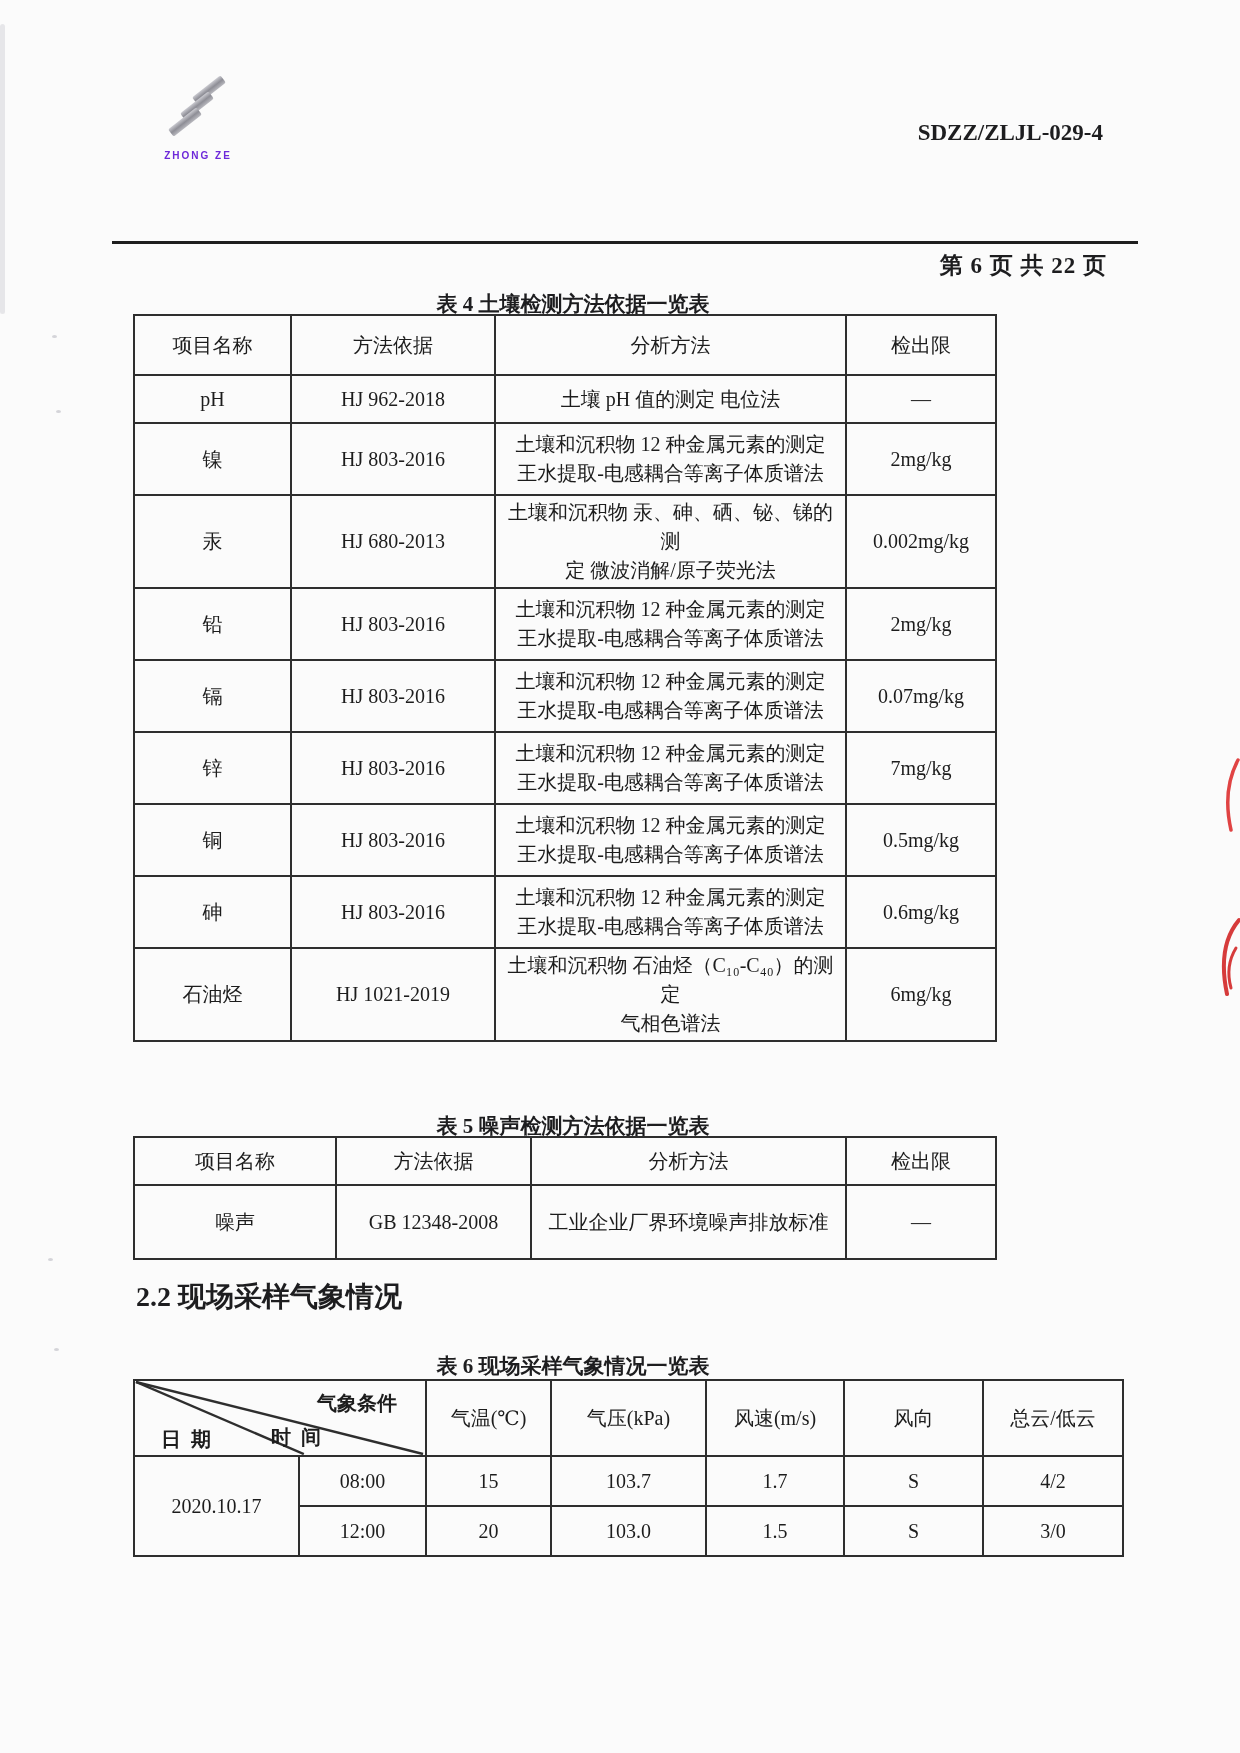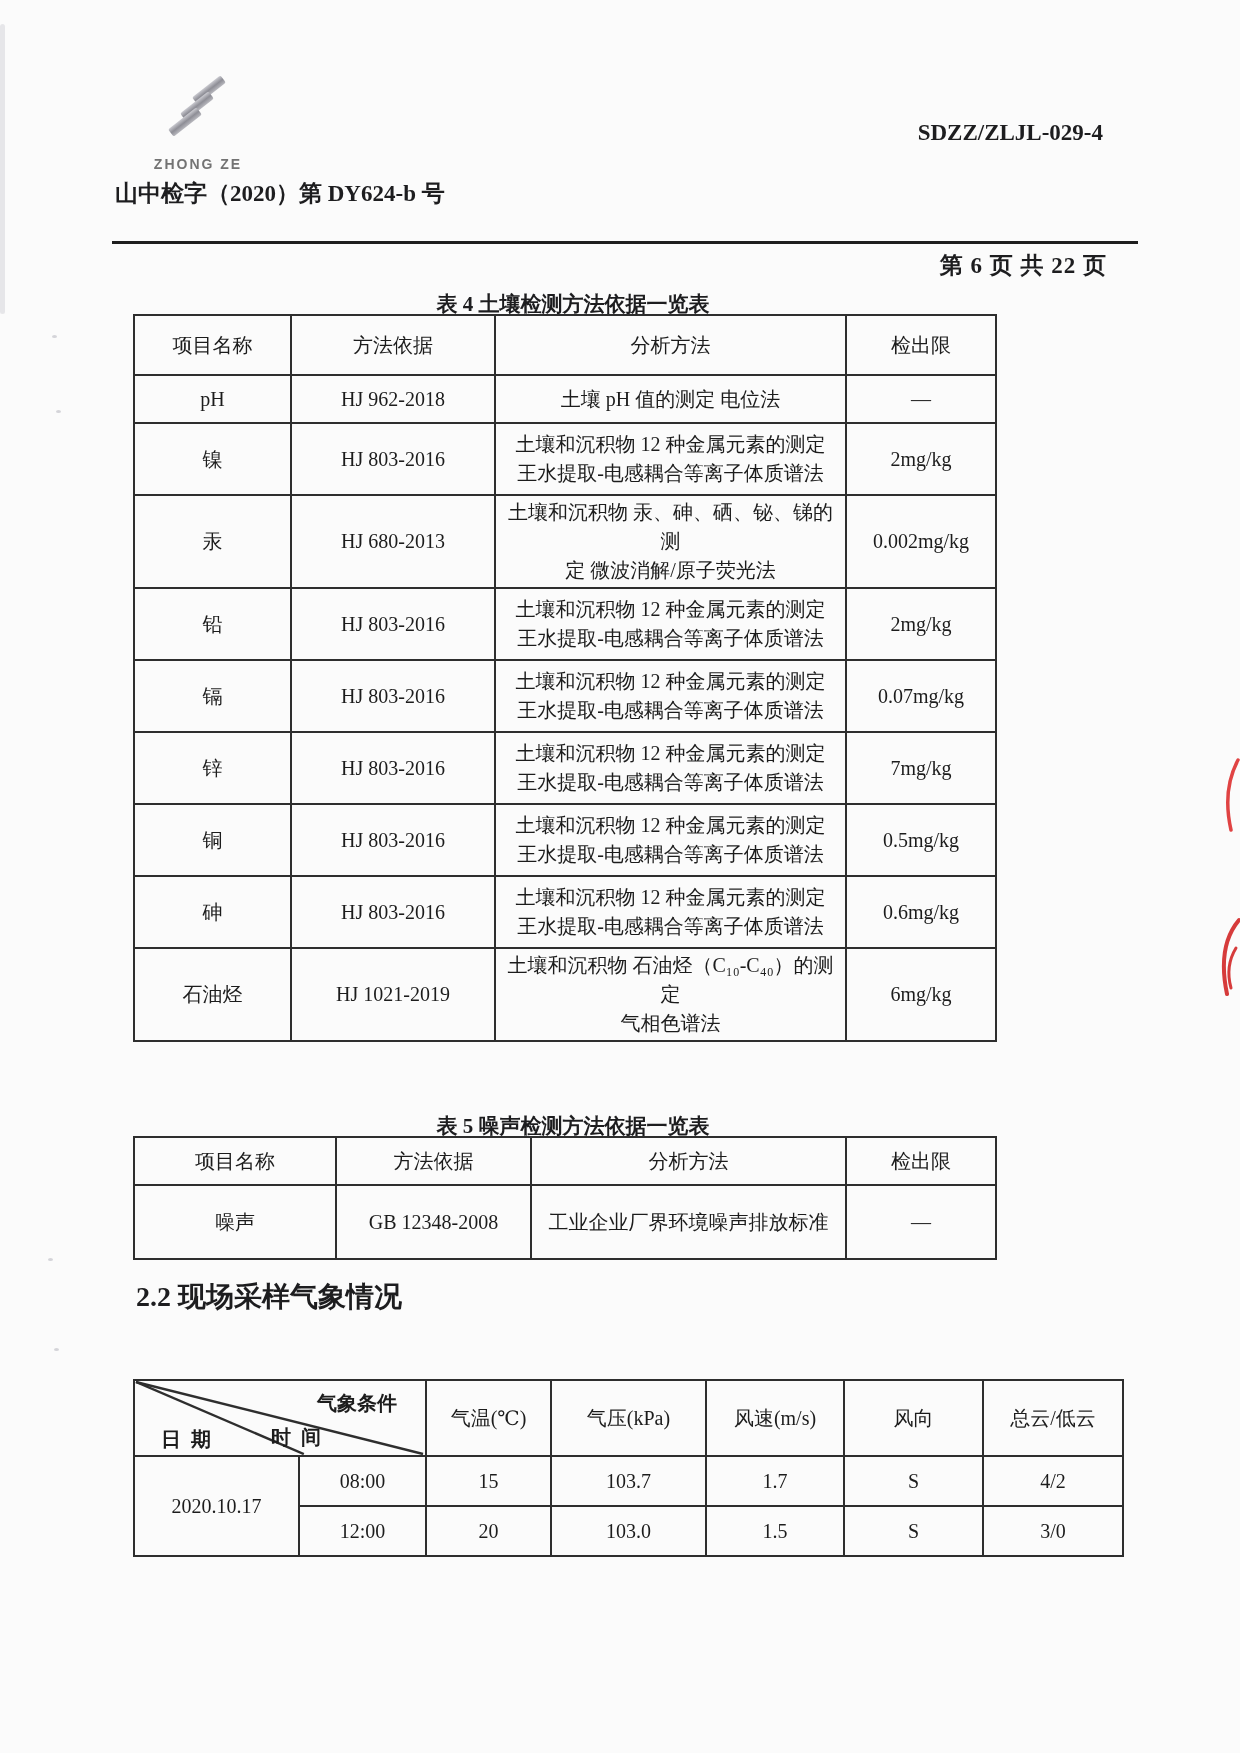--- a/index.html
+++ b/index.html
@@ -3,22 +3,22 @@
 <meta charset="utf-8">
 <style>
   html,body { margin:0; padding:0; background:#e8e8ea; }
   .page {
     position:relative; width:1240px; height:1753px; margin:0 auto;
     background:#fbfbfb; overflow:hidden;
     font-family:"Liberation Serif","DejaVu Serif",serif; color:#1d1d1f;
   }
   
   .hdr-logo { position:absolute; left:146px; top:76px; width:104px; text-align:center; }
-  .logo-text { font-family:"Liberation Sans","DejaVu Sans",sans-serif; font-size:14px;
-               font-weight:bold; letter-spacing:2px; color:#737373; margin-top:16px; }
+  .logo-text { font-family:"Liberation Sans","DejaVu Sans",sans-serif; font-size:10px;
+               font-weight:bold; letter-spacing:2px; color:#6d28d9; margin-top:10px; }
   .doc-code  { position:absolute; right:137px; top:120px; font-size:23px; font-weight:bold; }
   .doc-title { position:absolute; left:0; top:134px; width:1150px; text-align:center;
                font-size:38px; font-weight:bold; letter-spacing:9px; }
   .report-no { position:absolute; left:115px; top:178px; font-size:23px; font-weight:bold; }
   .page-info { position:absolute; right:133px; top:206px; font-size:23px; font-weight:bold; letter-spacing:1px;margin-top:44px; }
   .hdr-rule  { position:absolute; left:112px; top:241px; width:1026px; height:3px; background:#1e1e1e; }
 
   
   .caption { position:absolute; left:142px; width:862px; text-align:center;
              font-size:21px; font-weight:bold;margin-top:14px; }
@@ -75,21 +75,20 @@
       <g fill="url(#lg)">
         <rect x="34" y="9.5" width="36" height="9" rx="2" transform="rotate(-38 52 14)"></rect>
         <rect x="22" y="25.5" width="36" height="9" rx="2" transform="rotate(-38 40 30)"></rect>
         <rect x="10" y="41.5" width="36" height="9" rx="2" transform="rotate(-38 28 46)"></rect>
       </g>
     </svg>
     <div class="logo-text">ZHONG ZE</div>
   </div>
 
   <div class="doc-code">SDZZ/ZLJL-029-4</div>
-  <div class="report-no">山中检字（2020）第 DY624-b 号</div>
   <div class="page-info">第 6 页  共 22 页</div>
   <div class="hdr-rule"></div>
 
   <div class="caption" id="cap4">表 4 土壤检测方法依据一览表</div>
   <table class="tbl" id="table4">
     <colgroup>
         <col style="width:157px">
         <col style="width:204px">
         <col style="width:351px">
         <col style="width:150px">
@@ -185,20 +184,21 @@
       <td>噪声</td>
       <td>GB 12348-2008</td>
       <td>工业企业厂界环境噪声排放标准</td>
       <td>—</td>
     </tr>
   </tbody>
     </table>
 
   <div class="sec-heading">2.2 现场采样气象情况</div>
 
+  <div class="caption" id="cap6">表 6 现场采样气象情况一览表</div>
   <table class="tbl" id="table6">
     <colgroup>
       <col style="width:165px">
         <col style="width:127px">
         <col style="width:125px">
       <col style="width:155px">
         <col style="width:138px">
         <col style="width:139px">
         <col style="width:140px">
     </colgroup>

